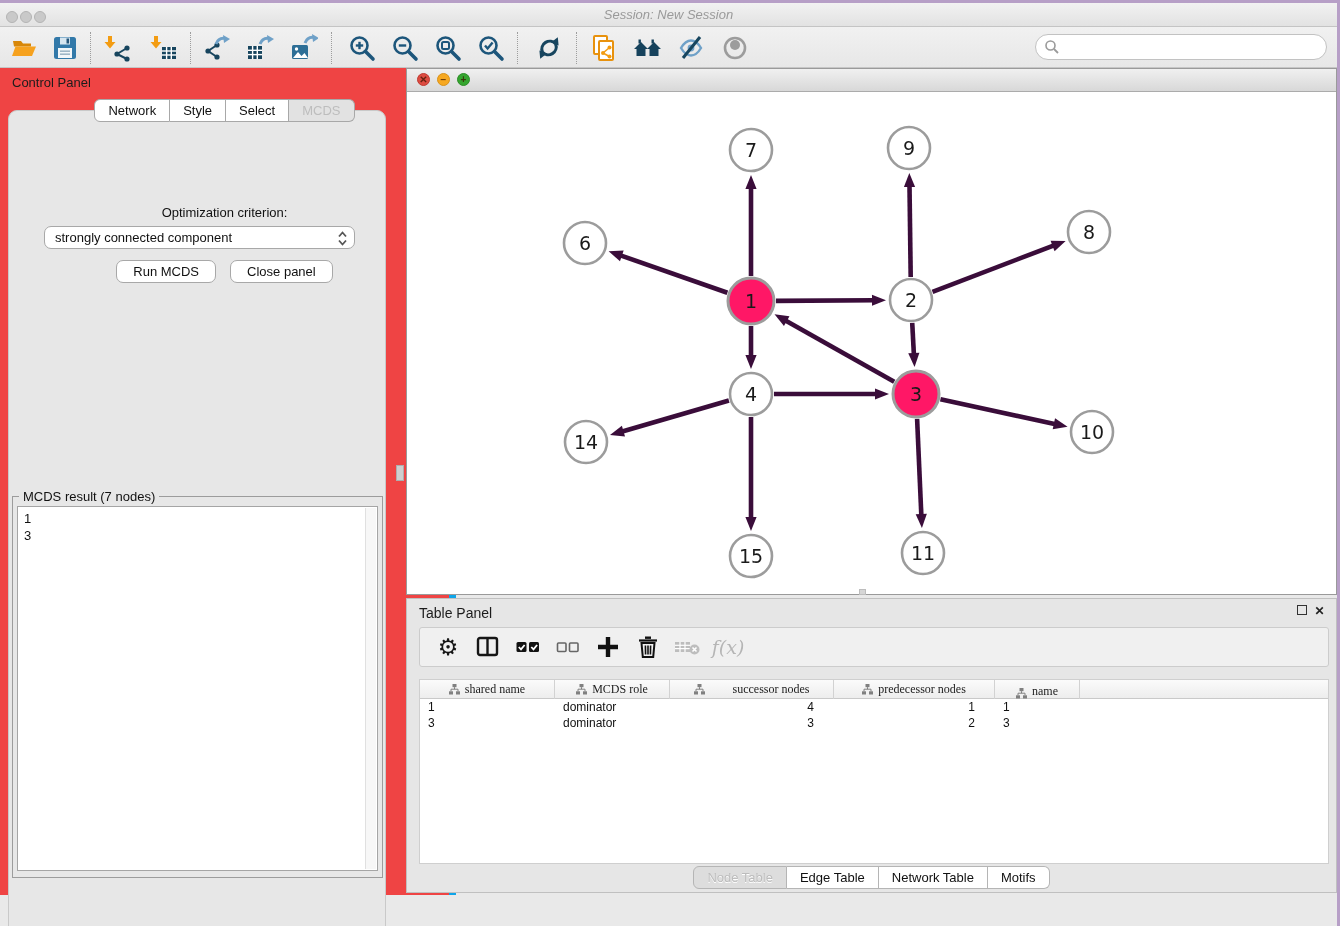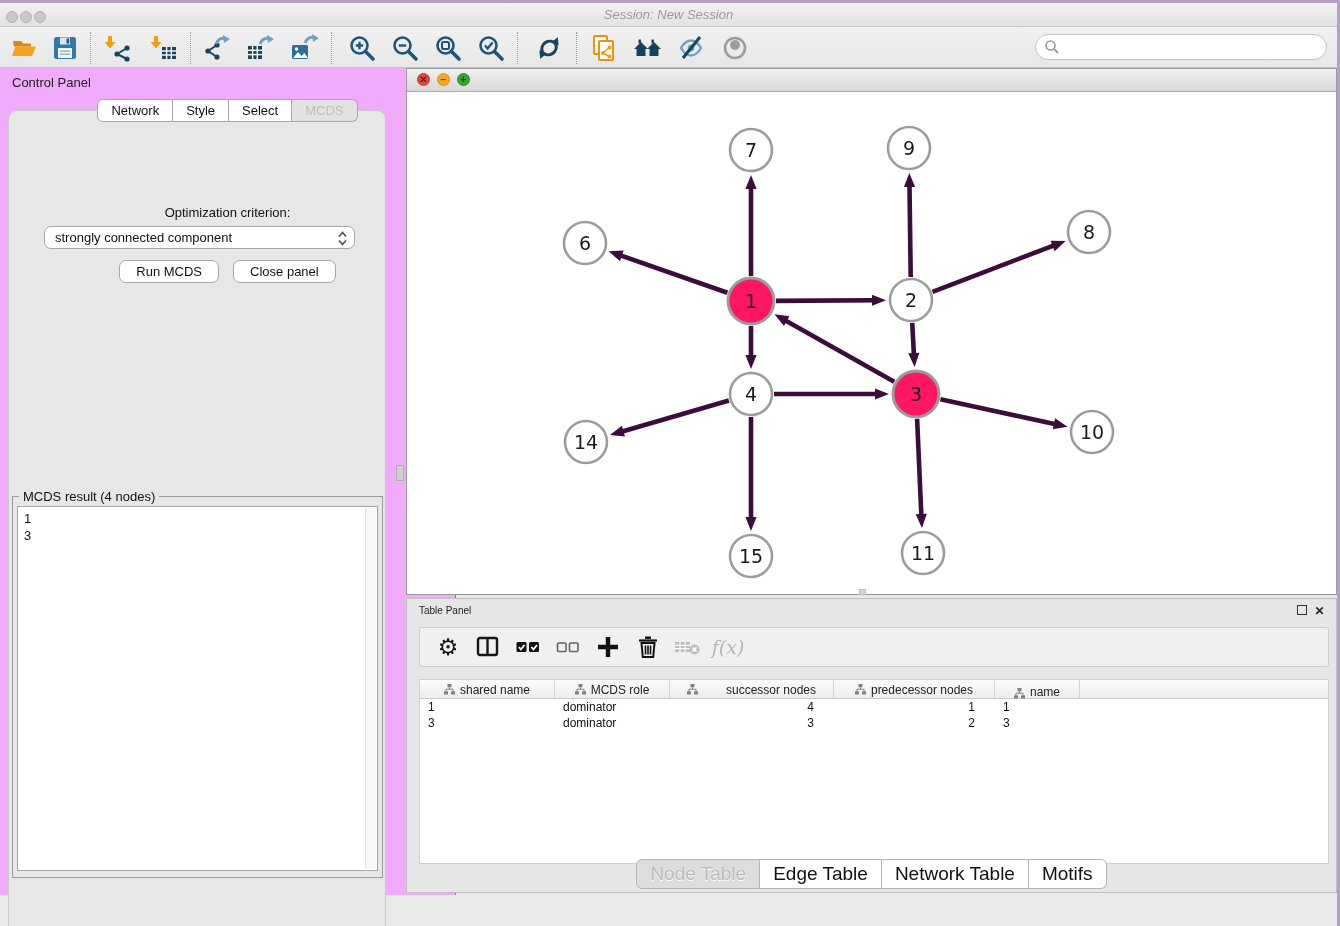--- a/index.html
+++ b/index.html
@@ -24,21 +24,21 @@
   .tbsep { position:absolute; top:5px; height:32px; width:0;
            border-left:1px dotted #9d9d9d; }
   .searchbox { position:absolute; right:10px; top:7px; width:292px; height:26px;
                background:#fff; border:1px solid #c2c2c2; border-radius:13px;
                display:flex; align-items:center; padding-left:8px; }
   .searchbox input { border:none; outline:none; flex:1; font-size:13px; background:transparent;
                      font-family:"Liberation Sans", sans-serif; }
 
   
   .control-panel { position:absolute; left:0; top:65px; width:456px; height:827px;
-                   background:#f0abfc; border-right:1px solid #0ea5e9; }
+                   background:#ef4444; border-right:7px solid #0ea5e9; }
   .cp-header { position:absolute; left:0; top:0; width:100%; height:28px; }
   .cp-title { position:absolute; left:12px; top:7px; font-size:13px; color:#1c1c1c; }
   .panel-btn { position:absolute; top:7px; width:13px; height:13px; font-size:12px;
                line-height:12px; color:#222; text-align:center; cursor:default; }
   .float-glyph { display:inline-block; width:10px; height:10px; border:1.6px solid #333; }
   .cp-card { position:absolute; left:8px; top:42px; width:378px; height:833px;
              background:#e7e7e7; border:1px solid #c9c9c9; border-radius:9px; height:828px; }
   .ctabs { position:absolute; left:0; top:31px; width:100%; display:flex; justify-content:center; }
   .ctab { font-size:13px; padding:3px 13px; background:#fff; color:#111;
           border:1px solid #a8a8a8; border-left:none; }
@@ -81,38 +81,38 @@
              font-weight:bold; }
   .net-title { position:absolute; left:0; right:0; top:4px; text-align:center;
                font-size:13px; color:#111;margin-top:44px; }
   .net-canvas { position:absolute; left:0; top:23px; width:929px; height:502px; background:#fff; }
   .net-resize { position:absolute; left:452px; bottom:-1px; width:7px; height:6px;
                 background:#d6d6d6; border:1px solid #bdbdbd; }
 
   
   .table-panel { position:absolute; left:406px; top:595px; width:931px; height:295px;
                  background:#e6e6e6; border:1px solid #c0c0c0; }
-  .tp-title { position:absolute; left:12px; top:6px; font-size:10px; color:#1c1c1c; }
+  .tp-title { position:absolute; left:12px; top:6px; font-size:14px; color:#1c1c1c; }
   .tp-toolbar { position:absolute; left:12px; top:28px; right:7px; height:40px;
                 background:#f0f0f0; border:1px solid #cccccc; border-radius:3px;
                 display:flex; align-items:center; gap:12px; padding-left:14px; }
   .tp-tbicon { width:28px; height:28px; display:flex; align-items:center; justify-content:center; }
   .gear-glyph { font-size:23px; color:#161616; font-family:"DejaVu Sans", sans-serif; line-height:26px; }
   .fx-glyph { font-family:"DejaVu Serif", serif; font-style:italic; font-size:19px; color:#b5b5b5; }
   .tbl-wrap { position:absolute; left:12px; top:80px; right:7px; bottom:28px; background:#fff;
               border:1px solid #cfcfcf; overflow:hidden; }
   .tbl-head { display:flex; height:19px; background:linear-gradient(#fbfbfb,#ededed);
-              border-bottom:1px solid #c9c9c9; }
+              border-bottom:1px solid #c9c9c9;font-family:Liberation Serif, serif; }
   .th { display:flex; align-items:center; justify-content:center; gap:5px; font-size:12px;
         color:#222; border-right:1px solid #d2d2d2; height:19px; }
   .tr { display:flex; height:16px; }
   .td { font-size:12px; color:#111; line-height:16px; padding:0 8px; overflow:hidden; }
   .td.right { text-align:right; padding-right:20px; }
   .tp-tabs { position:absolute; left:0; bottom:3px; width:100%; display:flex; justify-content:center; }
-  .btab { font-size:19px; padding:3px 13px; background:#fff; color:#111;
+  .btab { font-size:13px; padding:3px 13px; background:#fff; color:#111;
           border:1px solid #b5b5b5; border-left:none;margin-top:24px; }
   .btab:first-child { border-left:1px solid #b5b5b5; border-radius:6px 0 0 6px; }
   .btab:last-child { border-radius:0 6px 6px 0; }
   .btab.active { background:#dddddd; color:#bcbcbc; text-shadow:0 1px 0 #fff; }
 
   
   .statusbar { position:absolute; left:0; bottom:0; width:1337px; height:34px;
                background:#ececec; border-top:1px solid #bdbdbd; }
   .list-btn { position:absolute; left:10px; top:4px; width:30px; height:25px; background:#fdfdfd;
               border:1px solid #ababab; display:flex; align-items:center; justify-content:center; }
@@ -325,21 +325,21 @@
             <path d="M2 6.5L5.5 2.5 9 6.5" stroke="#555" stroke-width="1.8" fill="none"></path>
             <path d="M2 10.5L5.5 14.5 9 10.5" stroke="#555" stroke-width="1.8" fill="none"></path>
           </svg>
       </span>
     </div>
     <div class="cp-buttons">
       <button class="pushbtn">Run MCDS</button>
       <button class="pushbtn">Close panel</button>
     </div>
     <div class="result-group">
-      <span class="result-legend">MCDS result (4 nodes)</span>
+      <span class="result-legend">MCDS result (7 nodes)</span>
       <div class="result-area">
         <div class="result-text">1
 3</div>
         <div class="result-scroll"></div>
       </div>
     </div>
   </div>
 
   <div class="vsplit-handle"></div>
 

